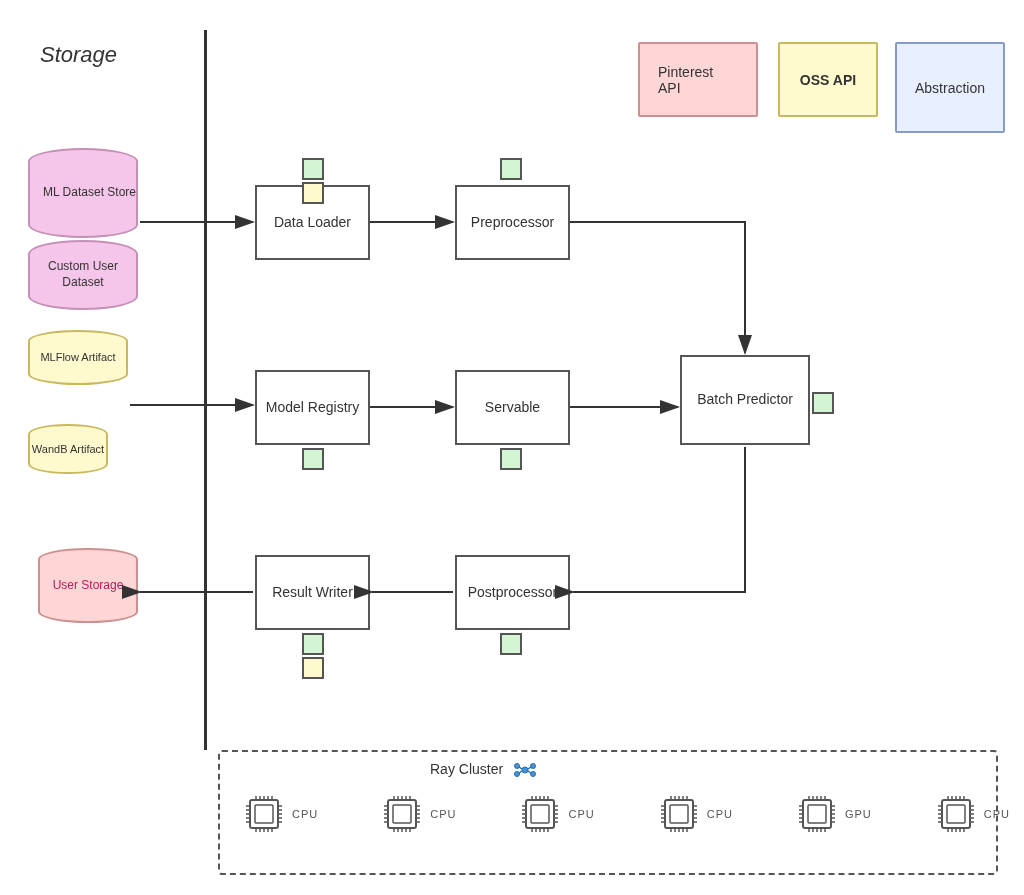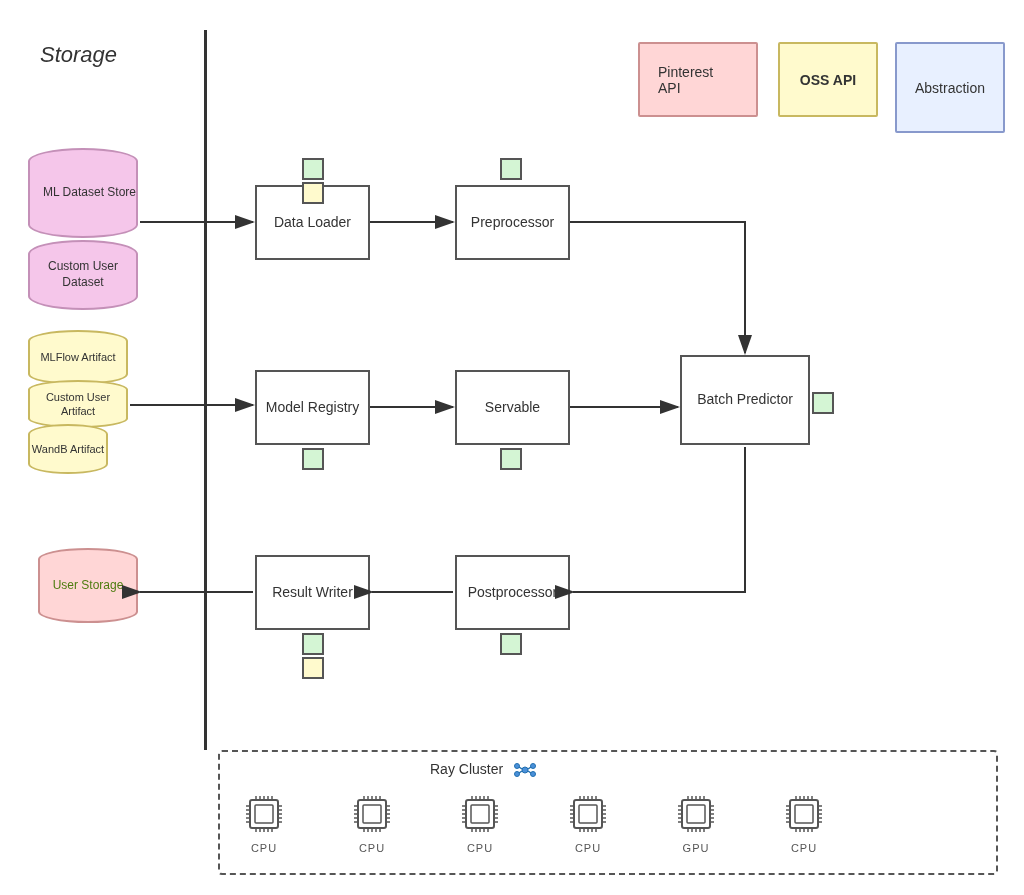--- a/index.html
+++ b/index.html
@@ -146,21 +146,21 @@
       background: #ffd6d6;
       border-radius: 50% / 15%;
       border: 2px solid #cc9090;
       display: flex;
       align-items: center;
       justify-content: center;
       text-align: center;
       font-size: 12px;
       font-weight: 500;
       line-height: 1.3;
-      color: #4d7c0f;
+      color: #be185d;
     }
 
     
     .process-box {
       position: absolute;
       background: #fff;
       border: 2px solid #555;
       display: flex;
       align-items: center;
       justify-content: center;
@@ -306,21 +306,21 @@
     .cpu-group {
       position: absolute;
       top: 790px;
       display: flex;
       gap: 60px;
       left: 240px;
     }
 
     .cpu-item {
       display: flex;
-      flex-direction: column;
+      flex-direction: row;
       align-items: center;
       gap: 4px;
     }
 
     .cpu-icon {
       width: 48px;
       height: 48px;
     }
 
     .cpu-label {
@@ -350,23 +350,20 @@
 
   <div class="cylinder-ml">
     <span>ML Dataset Store</span>
   </div>
   <div class="cylinder-custom">
     <span>Custom User Dataset</span>
   </div>
 
   <div class="artifact-mlflow">
     <span>MLFlow Artifact</span>
-  </div>
-  <div class="artifact-custom">
-    <span>Custom User Artifact</span>
   </div>
   <div class="artifact-wandb">
     <span>WandB Artifact</span>
   </div>
 
   <div class="user-storage">
     <span>User Storage</span>
   </div>
 
   <div class="process-box box-data-loader">

